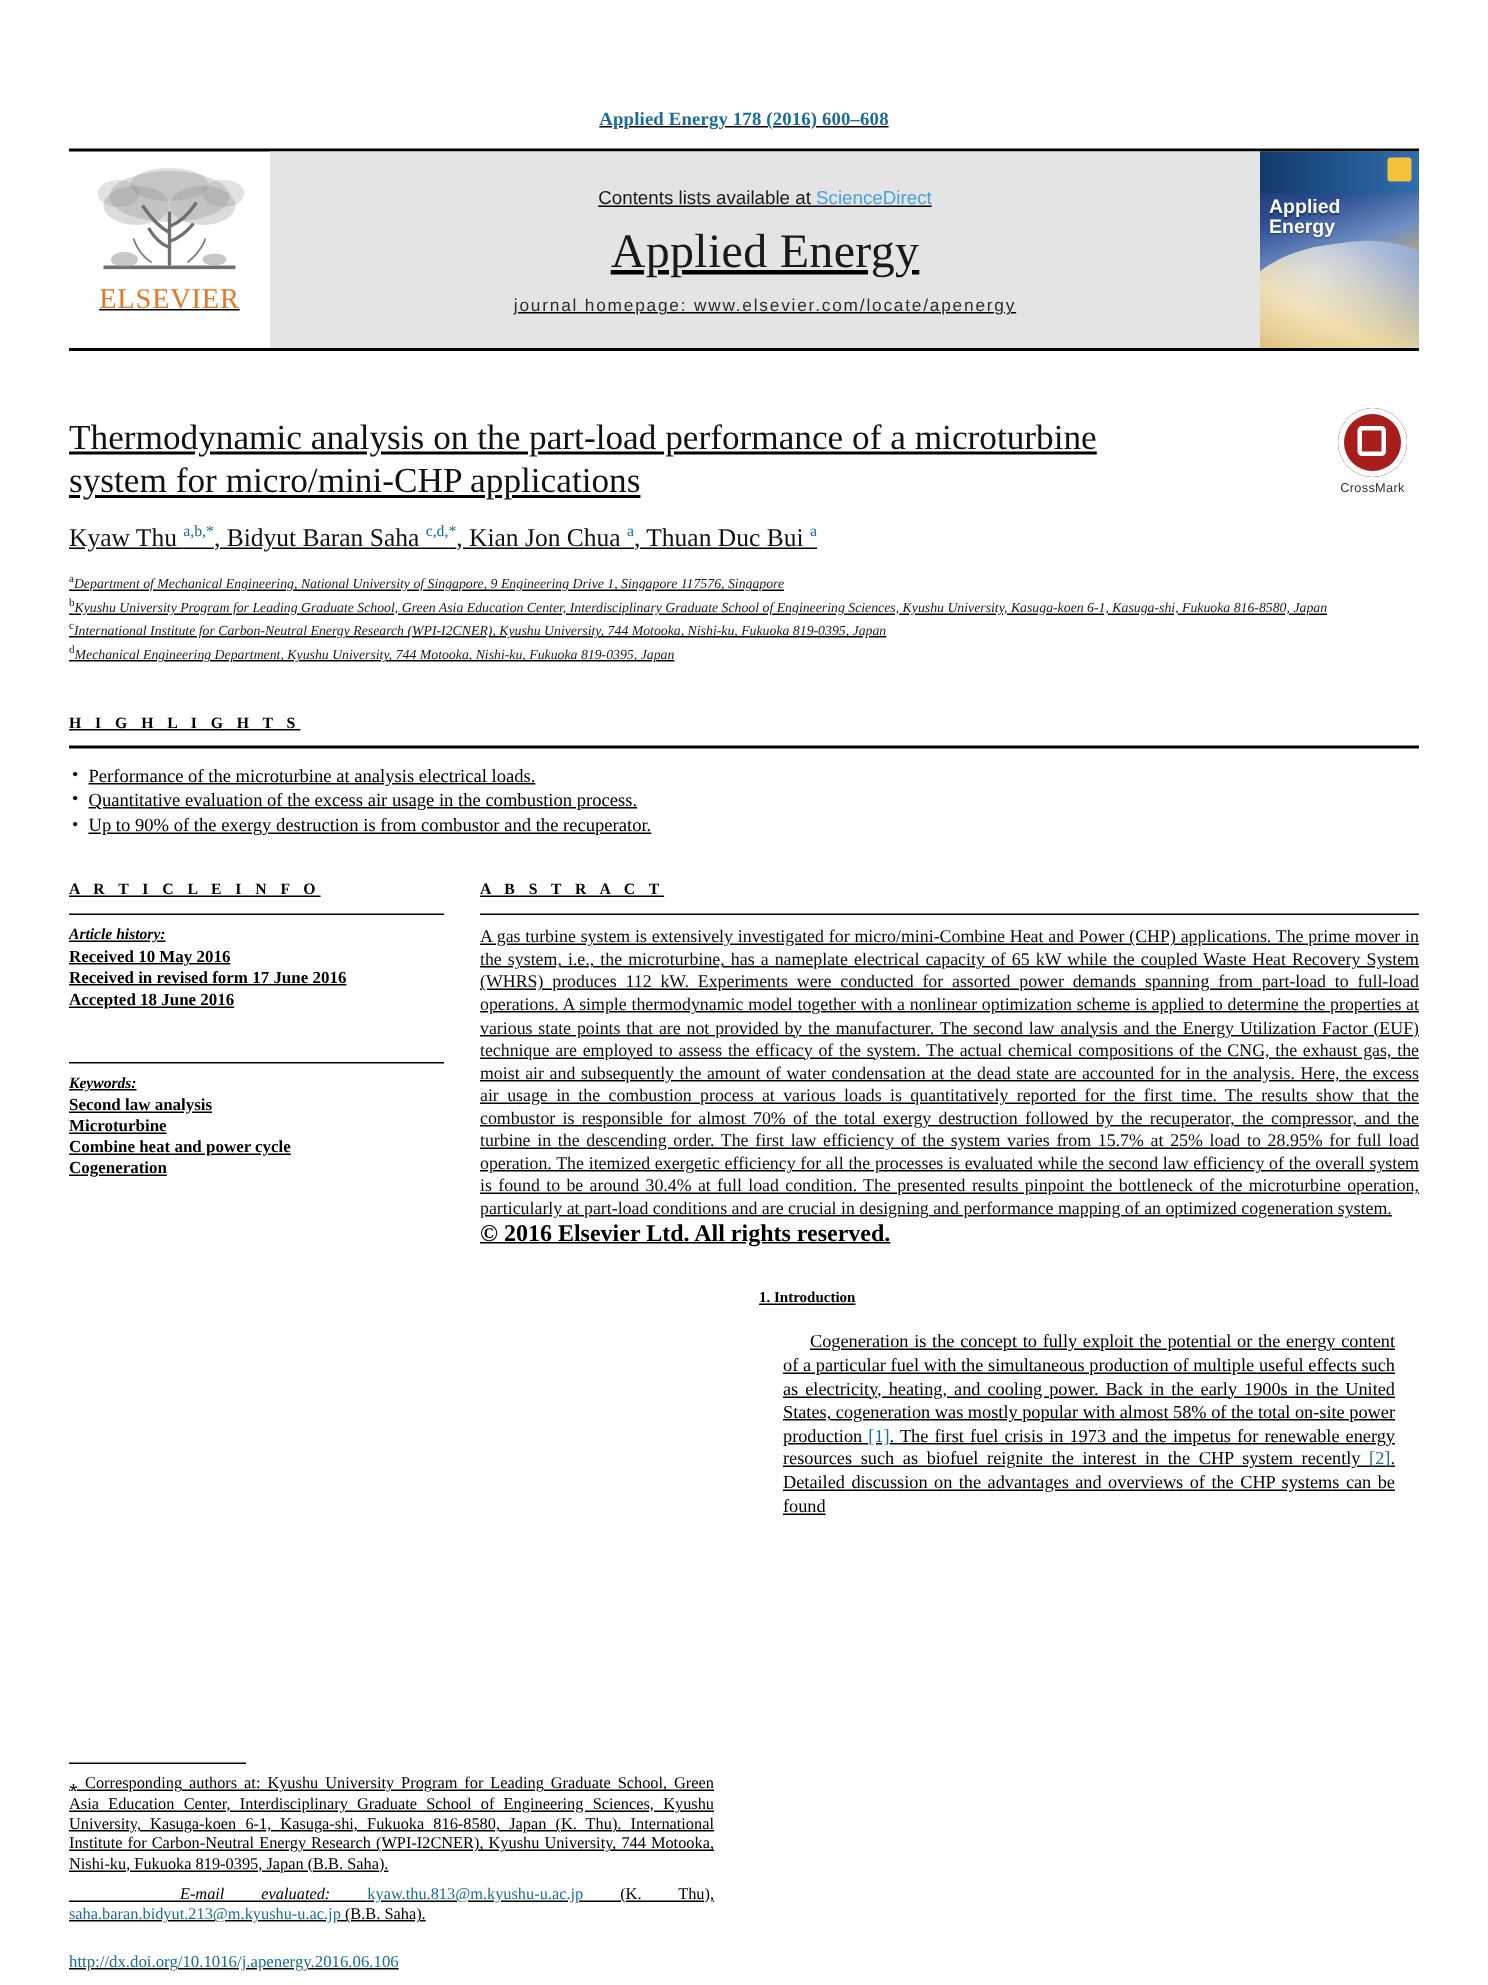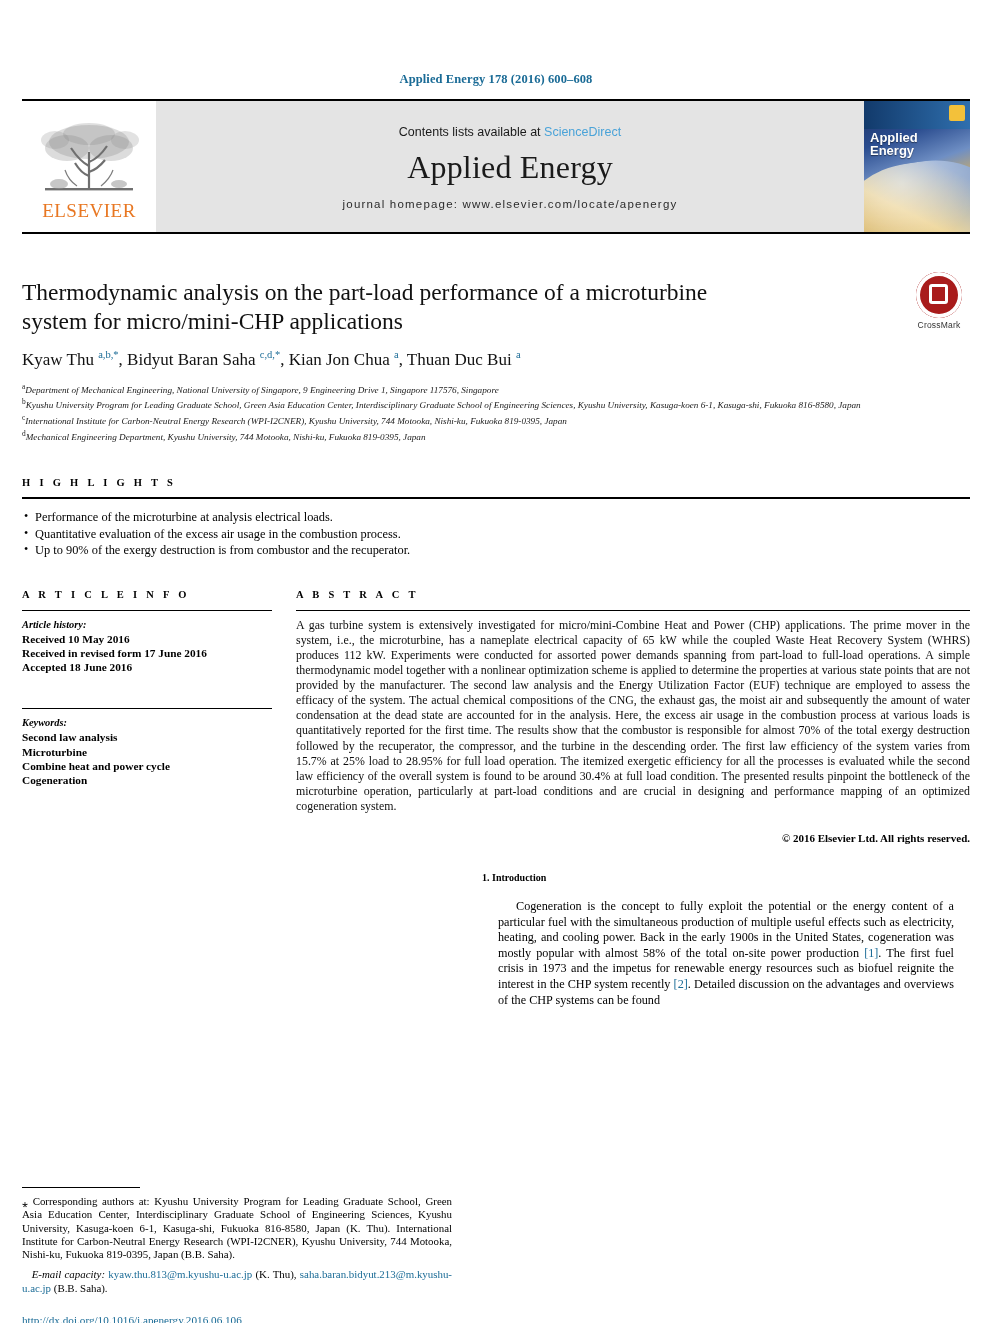--- a/index.html
+++ b/index.html
@@ -13,21 +13,22 @@
     position: relative;
     font-family: "Liberation Serif", serif;
     color: #000000;
     overflow: hidden;
   }
   .page {
     position: relative;
     width: 992px;
     height: 1313px;
     box-sizing: border-box;
-    padding: 0 22px;
+    padding: 0 46px;
+    text-decoration: underline;
   }
 
   
   .runninghead {
     text-align: center;
     font-family: "Liberation Serif", serif;
     font-size: 12.5px;
     font-weight: bold;
     color: #1a6b96;
     padding-top: 72px;
@@ -42,21 +43,21 @@
     height: 131px;
     display: flex;
     align-items: stretch;
   }
   .elsevier-logo {
     width: 134px;
     flex: 0 0 134px;
     display: flex;
     flex-direction: column;
     align-items: center;
-    justify-content: center;
+    justify-content: flex-start;
     padding-top: 6px;
     box-sizing: border-box;
   }
   .tree-svg { display:block; }
   .elsevier-word {
     font-family: "Liberation Serif", serif;
     font-size: 19px;
     letter-spacing: .5px;
     color: #E87722;
     margin-top: -2px;
@@ -238,23 +239,22 @@
   .kw-line { font-size: 11.3px; line-height: 14.2px; font-weight: bold; }
 
   p.abstract {
     margin: 0;
     font-size: 11.9px;
     line-height: 15.1px;
     text-align: justify;
     color: #0d0d0d;
   }
   .copyright {
-    margin-top: 18px;
-    text-align: right;
-    font-size: 11px;
+    margin-top: 1px;
+    font-size: 16px;
     font-weight: bold;
   }
 
   
   .bottom-cols {
     margin-top: 28px;
     display: flex;
     gap: 30px;
     position: relative;
   }
@@ -404,21 +404,21 @@
 
     <div class="col-left">
       <div class="footnote-spacer"></div>
       <div class="fn-rule"></div>
 
       <p class="footnote">
         <span>⁎</span><span> Corresponding authors at: Kyushu University Program for Leading Graduate School, Green Asia Education Center, Interdisciplinary Graduate School of Engineering Sciences, Kyushu University, Kasuga-koen 6-1, Kasuga-shi, Fukuoka 816-8580, Japan (K. Thu). International Institute for Carbon-Neutral Energy Research (WPI-I2CNER), Kyushu University, 744 Motooka, Nishi-ku, Fukuoka 819-0395, Japan (B.B. Saha).</span>
       </p>
 
       <p class="footnote">
-        &nbsp;&nbsp;&nbsp;<i>E-mail capacity:</i>
+        &nbsp;&nbsp;&nbsp;<i>E-mail evaluated:</i>
         <span class="link">kyaw.thu.813@m.kyushu-u.ac.jp</span><span> (K. Thu), </span><span class="link">saha.baran.bidyut.213@m.kyushu-u.ac.jp</span><span> (B.B. Saha).</span>
       </p>
 
       <div class="doi-block">
         <div class="doi-line">http://dx.doi.org/10.1016/j.apenergy.2016.06.106</div>
 
       </div>
     </div>
 
     <div class="col-right">

